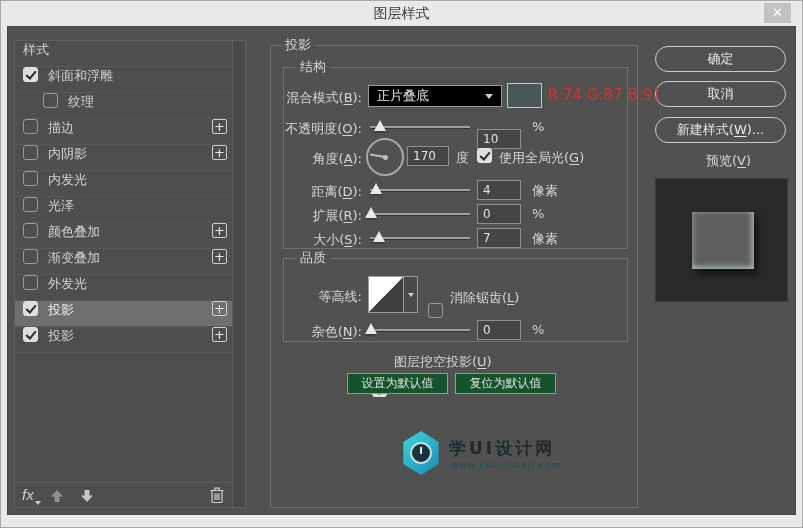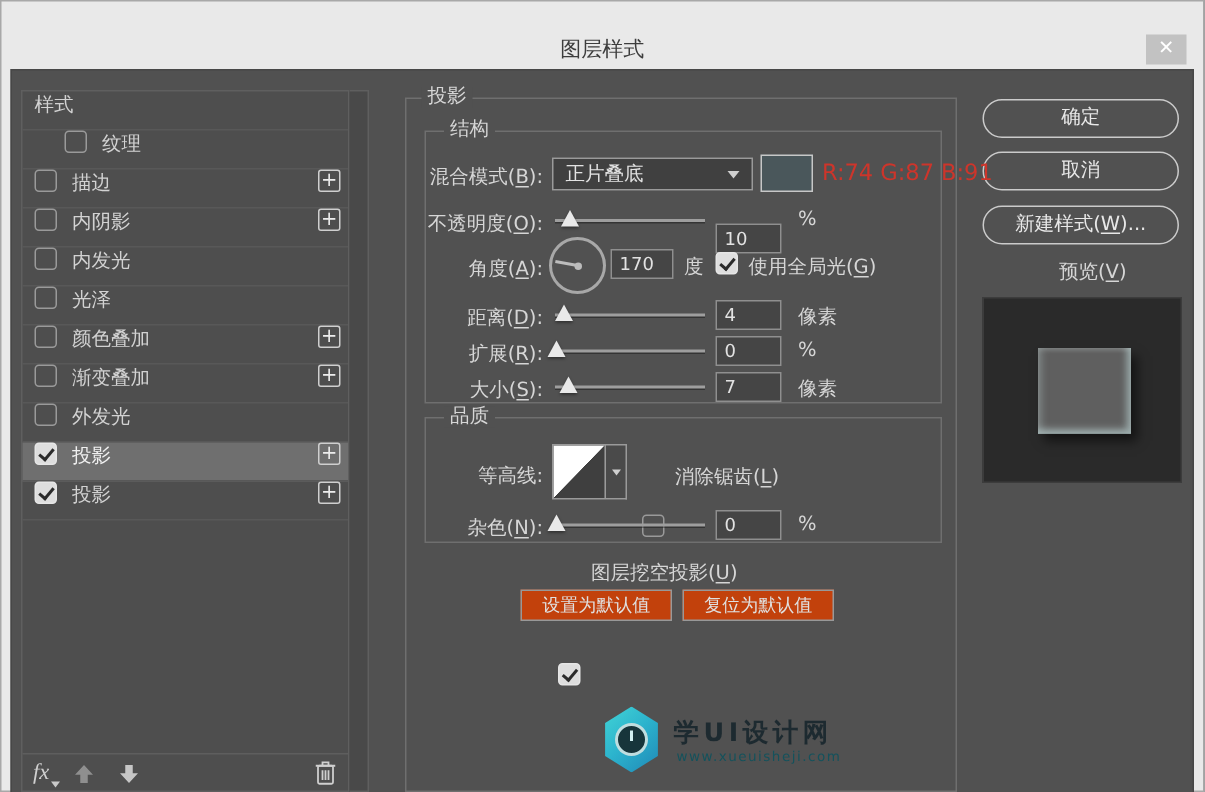--- a/index.html
+++ b/index.html
@@ -3,21 +3,21 @@
 <meta charset="utf-8">
 <style>
   html,body{margin:0;padding:0;}
   body{
     width:803px;height:528px;position:relative;overflow:hidden;
     background:#e9e9e9;
     font-family:"DejaVu Sans","Liberation Sans",sans-serif;
     box-shadow:inset 0 0 0 1px #a8a8a8;
     -webkit-user-select:none;user-select:none;
   }
-  .abs{position:absolute;margin-top:20px;}
+  .abs{position:absolute;}
   
   .titlebar{left:0;top:0;width:803px;height:26px;text-align:center;
     font-size:14px;color:#3d3d3d;line-height:26px;}
   .close-btn{left:764px;top:3px;width:27px;height:20px;background:#c2c2c2;
     color:#ffffff;font-size:13px;font-weight:bold;text-align:center;line-height:20px;cursor:pointer;}
   
   .content{left:7px;top:26px;width:789px;height:489px;background:#515151;border:1px solid #474747;box-sizing:border-box;}
   
   .side-list{left:14px;top:40px;width:219px;height:468px;background:#4e4e4e;
     border:1px solid #5f5f5f;box-sizing:border-box;}
@@ -31,35 +31,35 @@
   .cb{width:15px;height:15px;border-radius:3px;border:1px solid #9a9a9a;
     box-sizing:border-box;position:relative;flex:none;background:transparent;}
   .cb[data-checked="true"]{background:#dedede;border-color:#e6e6e6;}
   .cb[data-checked="true"]::after{content:"";position:absolute;left:4px;top:1px;width:4px;height:8px;
     border-right:2px solid #2b2b2b;border-bottom:2px solid #2b2b2b;transform:rotate(40deg);}
   .side-row .cb{margin-right:10px;}
   .plus{margin-left:auto;margin-right:5px;width:15px;height:15px;border:1px solid #cfcfcf;
     border-radius:2px;color:#ececec;font-size:13px;line-height:13px;text-align:center;box-sizing:border-box;flex:none;}
   .side-footer{position:absolute;left:0;right:0;bottom:0;height:25px;border-top:1px solid #5e5e5e;
     display:flex;align-items:center;padding:0 7px;box-sizing:border-box;}
-  .fx-btn{font-family:Liberation Serif, serif;font-style:italic;
+  .fx-btn{font-family:Liberation Sans, sans-serif;font-style:italic;
     font-size:15px;color:#d0d0d0;position:relative;line-height:20px;}
   .fx-btn::after{content:"";position:absolute;right:-7px;bottom:0;
     border-left:3.5px solid transparent;border-right:3.5px solid transparent;border-top:4px solid #c9c9c9;}
   .move-btn{margin-left:16px;width:14px;height:14px;}
   .trash-btn{margin-left:auto;width:16px;height:18px;}
   
   .grp{border:1px solid #6f6f6f;box-sizing:border-box;}
   .legend{background:#515151;padding:0 4px;font-size:13px;color:#d6d6d6;line-height:14px;white-space:nowrap;}
   .flabel{width:112px;text-align:right;font-size:13px;color:#d6d6d6;white-space:nowrap;}
   .unit{font-size:13px;color:#d6d6d6;white-space:nowrap;}
   
   .tinput{width:44px;height:20px;background:#454545;border:1px solid #8f8f8f;
     color:#e2e2e2;font-size:12px;padding:0 5px;box-sizing:border-box;font-family:inherit;}
-  .dropdown{width:134px;height:22px;background:#404040;border:1px solid #9a9a9a;
+  .dropdown{width:134px;height:22px;background:#000000;border:1px solid #9a9a9a;
     box-sizing:border-box;display:flex;align-items:center;padding:0 8px;font-size:13px;color:#e2e2e2;cursor:pointer;}
   .dropdown .chev{margin-left:auto;width:0;height:0;
     border-left:4px solid transparent;border-right:4px solid transparent;border-top:5px solid #cfcfcf;}
   .swatch{width:35px;height:25px;border:1px solid #c7c7c7;box-sizing:border-box;cursor:pointer;}
   .annotation{font-size:15px;white-space:nowrap;z-index:6;}
   .slider{width:100px;height:14px;}
   .slider .track{position:absolute;left:0;right:0;top:7px;height:2px;background:#9e9e9e;
     box-shadow:0 1px 0 rgba(0,0,0,.35);}
   .slider .thumb{position:absolute;top:1px;width:0;height:0;transform:translateX(-50%);
     border-left:6px solid transparent;border-right:6px solid transparent;border-bottom:11px solid #e9e9e9;
@@ -68,21 +68,21 @@
   .dial .needle{position:absolute;left:50%;top:50%;width:15px;height:2px;margin-top:-1px;
     background:#bcbcbc;transform-origin:0 50%;}
   .dial .dot{position:absolute;left:50%;top:50%;width:5px;height:5px;margin:-2.5px 0 0 -2.5px;
     background:#bcbcbc;border-radius:50%;}
   .contour-thumb{width:36px;height:37px;border:1px solid #9a9a9a;box-sizing:border-box;
     background:linear-gradient(to bottom right,#ffffff 49.6%,#3f3f3f 50.4%);cursor:pointer;}
   .contour-arrow{width:14px;height:37px;border:1px solid #9a9a9a;border-left:none;box-sizing:border-box;
     background:#4a4a4a;display:flex;align-items:center;justify-content:center;cursor:pointer;}
   .contour-arrow span{width:0;height:0;border-left:3.5px solid transparent;border-right:3.5px solid transparent;
     border-top:4.5px solid #cfcfcf;}
-  .dbtn{height:21px;width:101px;background:#c2410c;border:1px solid #989898;box-sizing:border-box;
+  .dbtn{height:21px;width:101px;background:#14532d;border:1px solid #989898;box-sizing:border-box;
     color:#e0e0e0;font-size:12px;text-align:center;line-height:19px;cursor:pointer;white-space:nowrap;}
   
   .pill{left:655px;width:131px;height:26px;border:1px solid #cbcbcb;border-radius:13px;
     color:#e8e8e8;font-size:13px;text-align:center;line-height:24px;box-sizing:border-box;cursor:pointer;}
   .preview-box{left:655px;top:178px;width:133px;height:124px;background:#2a2a2a;border:1px solid #3c3c3c;box-sizing:border-box;}
   .pv-square{position:absolute;left:36px;top:33px;width:62px;height:57px;background:#5f5f5f;
     box-shadow:inset -3px -3px 5px rgba(190,215,215,.6),inset 3px 0 4px rgba(190,210,210,.28),
       inset 0 2px 3px rgba(255,255,255,.10),4px 5px 7px rgba(0,0,0,.55);}
   
   .wm-logo{width:40px;height:44px;clip-path:polygon(50% 0,94% 25%,94% 75%,50% 100%,6% 75%,6% 25%);
@@ -103,20 +103,24 @@
 <div class="abs close-btn">
   <span>✕</span>
 </div>
 
 <div class="abs content"></div>
 
 <div class="abs side-list">
   <div id="side-rows">
       <div class="side-row">
         <span class="lbl">样式</span>
+      </div>
+      <div class="side-row">
+        <span class="cb" data-checked="true"></span>
+        <span class="lbl">斜面和浮雕</span>
       </div>
       <div class="side-row indent">
         <span class="cb" data-checked="false"></span>
         <span class="lbl">纹理</span>
       </div>
       <div class="side-row">
         <span class="cb" data-checked="false"></span>
         <span class="lbl">描边</span>
         <span class="plus">+</span>
       </div>

